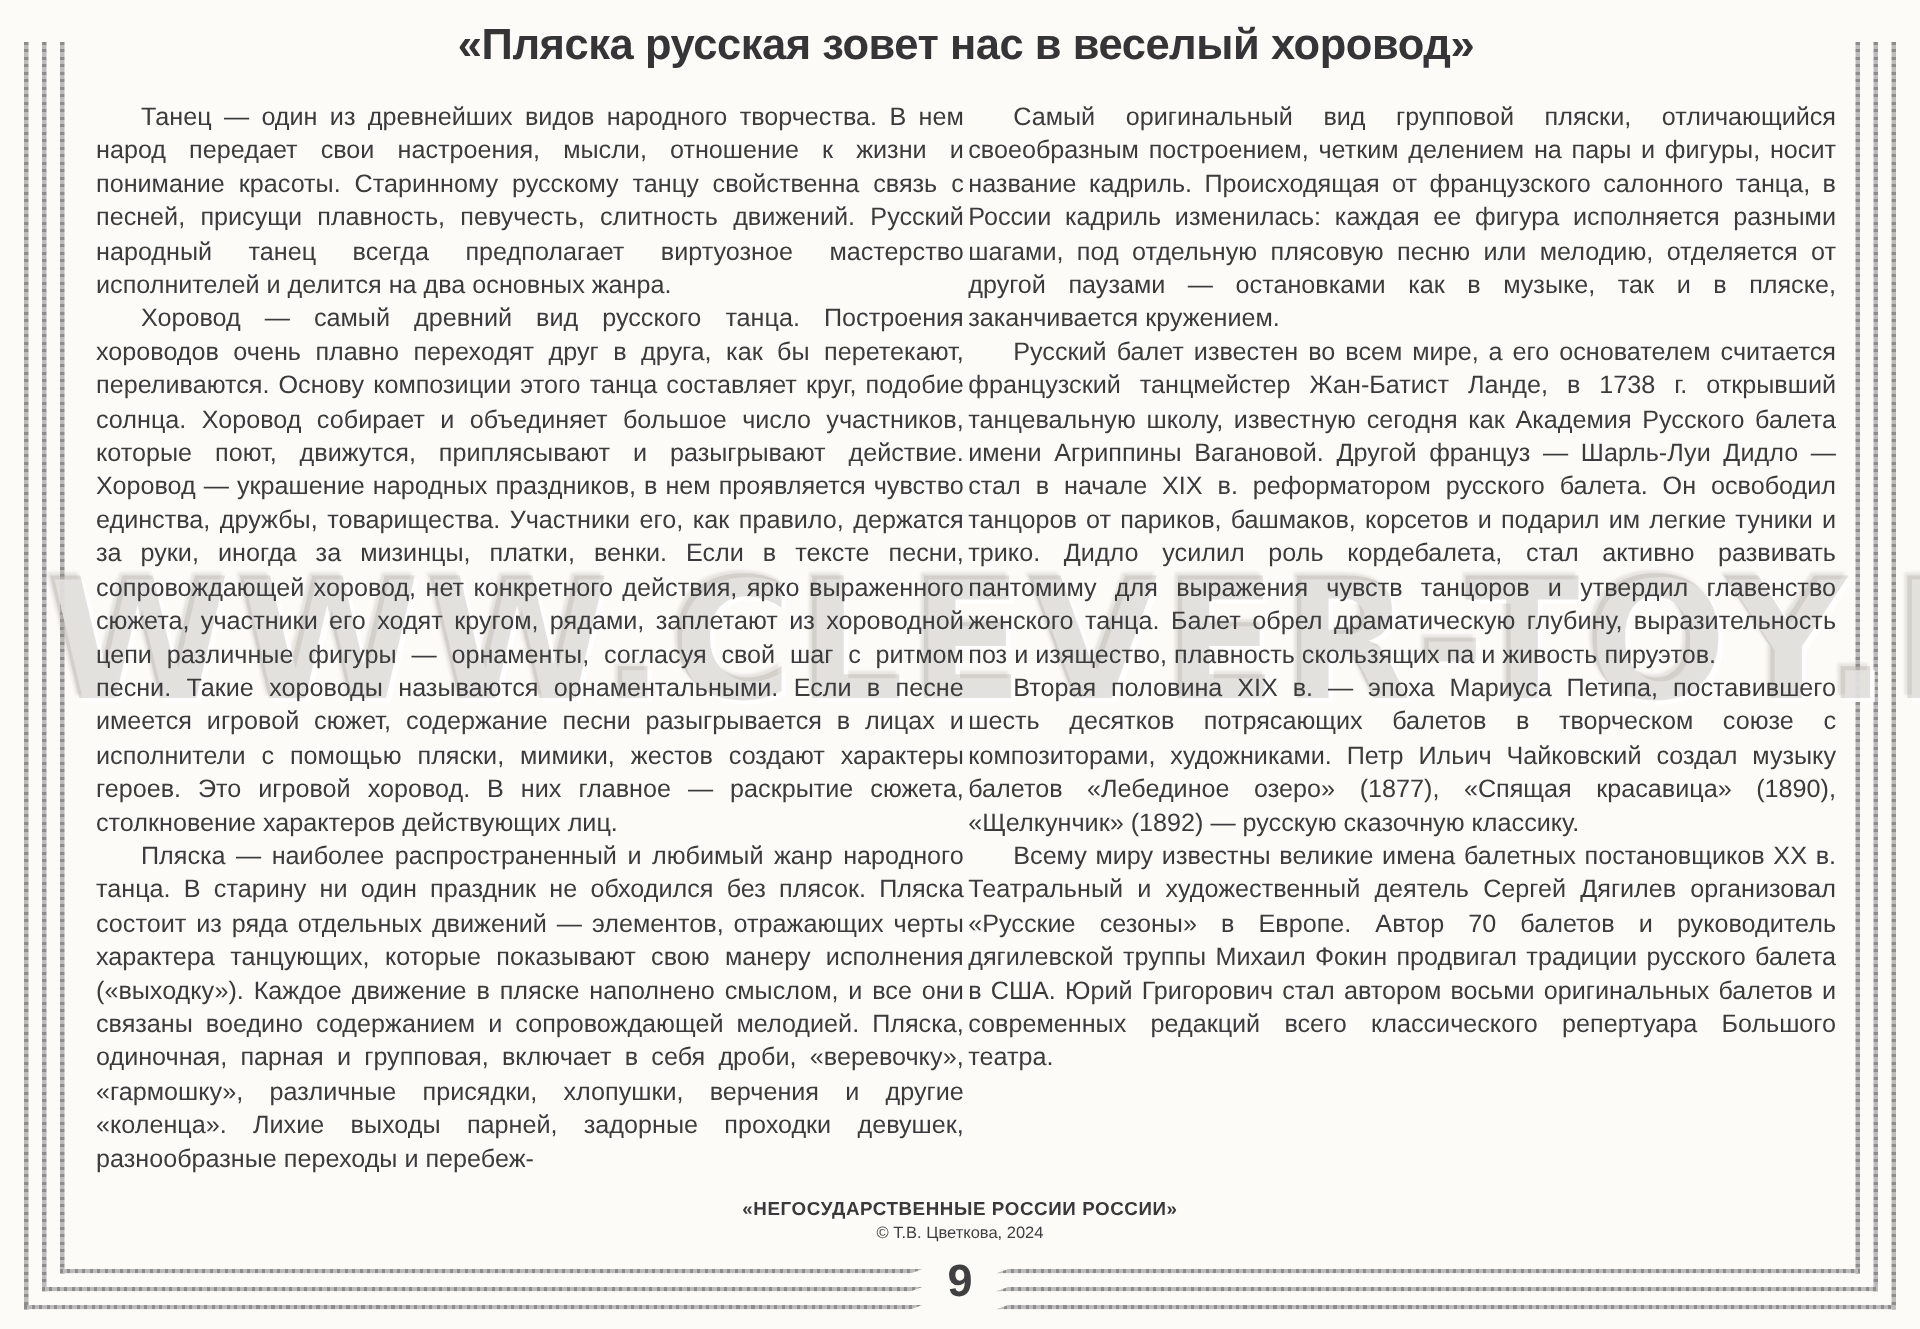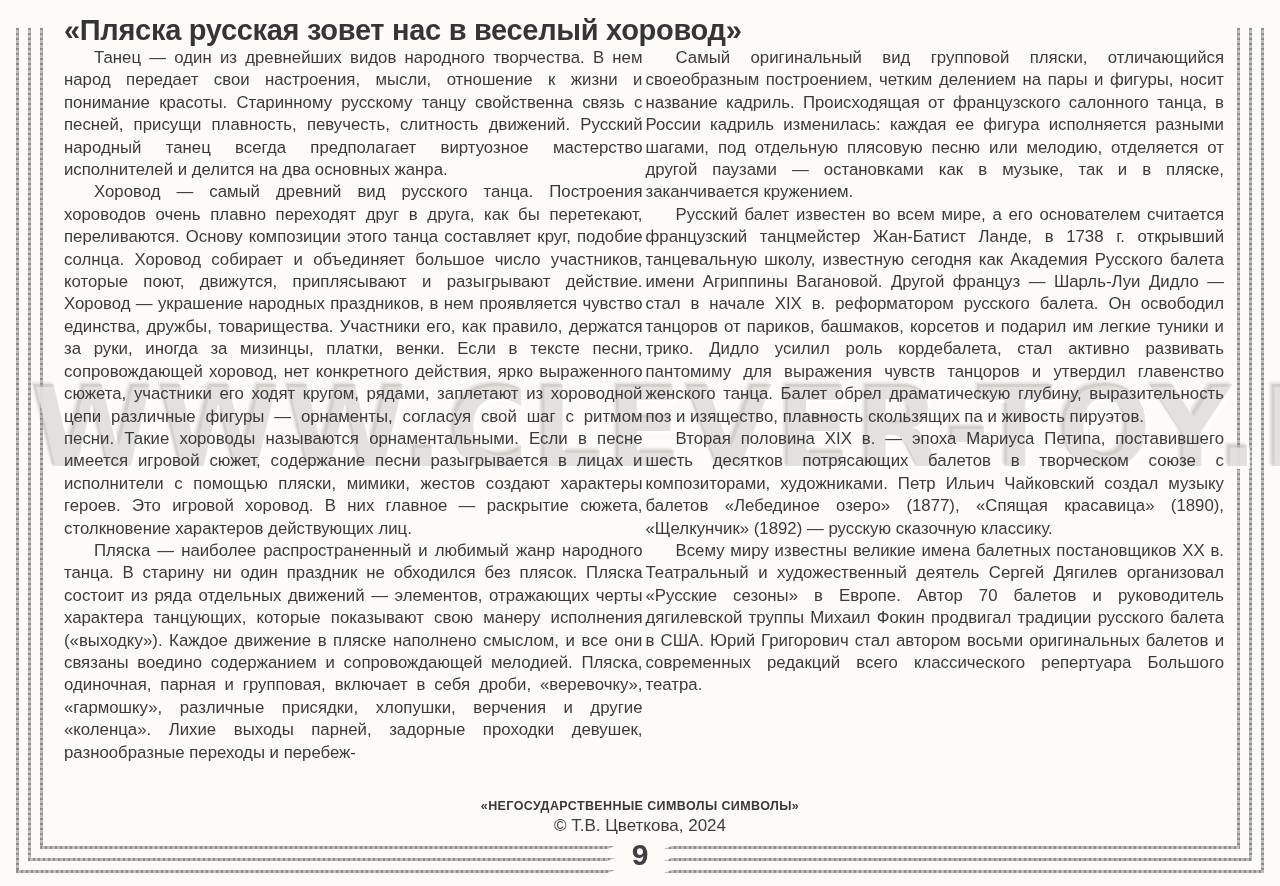--- a/index.html
+++ b/index.html
@@ -14,32 +14,32 @@
   .hseg.left{clip-path:polygon(0 0,100% 0,calc(100% - 8px) 100%,0 100%);}
   .hseg.right{clip-path:polygon(8px 0,100% 0,100% 100%,0 100%);}
 
   .watermark{position:absolute;top:362px;left:30px;right:20px;z-index:0;
     font-family:"DejaVu Sans",sans-serif;font-weight:bold;font-size:112px;
     text-align:center;letter-spacing:3px;white-space:nowrap;
     color:rgba(176,170,163,0.34);
     text-shadow:3px 3px 0 rgba(255,255,255,0.9),-2px -2px 2px rgba(150,144,138,0.22);}
 
   .content{position:absolute;left:64px;right:56px;top:14px;z-index:1;}
-  .title{margin:0;font-size:29px;font-weight:bold;color:#353537;
+  .title{margin:0;text-align:center;font-size:29px;font-weight:bold;color:#353537;
          letter-spacing:-0.3px;}
-  .columns{display:flex;gap:3px;}
+  .columns{display:flex;gap:3px;margin-top:20px;}
   .col{flex:1;min-width:0;}
   .para{margin:0;font-size:16.8px;line-height:22.4px;color:#3b3b3d;
         text-align:justify;text-indent:30px;}
   .para.noindent{text-indent:0;}
   .it{}
 
   .footer{position:absolute;left:0;right:0;top:799px;text-align:center;z-index:1;}
   .footer-title{font-size:12.5px;font-weight:bold;color:#39393b;letter-spacing:0.4px;}
-  .footer-copy{font-size:17px;color:#3e3e40;margin-top:3px;}
+  .footer-copy{font-size:11px;color:#3e3e40;margin-top:3px;}
 
   .pagenum{position:absolute;left:0;right:0;top:838px;text-align:center;z-index:2;
            font-size:30px;font-weight:bold;color:#404042;}
 </style>
 </head>
 <body>
 
 <div class="page">
 
   <div>
@@ -74,19 +74,19 @@
       <div class="col">
         <p class="para"><span>Самый оригинальный вид групповой пляски, отличающийся своеобразным построением, четким делением на пары и фигуры, носит название </span><span class="it">кадриль</span><span>. Происходящая от французского салонного танца, в России кадриль изменилась: каждая ее фигура исполняется разными шагами, под отдельную плясовую песню или мелодию, отделяется от другой паузами — остановками как в музыке, так и в пляске, заканчивается кружением.</span></p>
         <p class="para"><span>Русский </span><span class="it">балет</span><span> известен во всем мире, а его основателем считается французский танцмейстер Жан-Батист Ланде, в 1738 г. открывший танцевальную школу, известную сегодня как Академия Русского балета имени Агриппины Вагановой. Другой француз — Шарль-Луи Дидло — стал в начале XIX в. реформатором русского балета. Он освободил танцоров от париков, башмаков, корсетов и подарил им легкие туники и трико. Дидло усилил роль кордебалета, стал активно развивать пантомиму для выражения чувств танцоров и утвердил главенство женского танца. Балет обрел драматическую глубину, выразительность поз и изящество, плавность скользящих па и живость пируэтов.</span></p>
         <p class="para"><span>Вторая половина XIX в. — эпоха Мариуса Петипа, поставившего шесть десятков потрясающих балетов в творческом союзе с композиторами, художниками. Петр Ильич Чайковский создал музыку балетов «Лебединое озеро» (1877), «Спящая красавица» (1890), «Щелкунчик» (1892) — русскую сказочную классику.</span></p>
         <p class="para"><span>Всему миру известны великие имена балетных постановщиков XX в. Театральный и художественный деятель Сергей Дягилев организовал «Русские сезоны» в Европе. Автор 70 балетов и руководитель дягилевской труппы Михаил Фокин продвигал традиции русского балета в США. Юрий Григорович стал автором восьми оригинальных балетов и современных редакций всего классического репертуара Большого театра.</span></p>
       </div>
     </div>
   </div>
 
   <div class="footer">
-    <div class="footer-title">«НЕГОСУДАРСТВЕННЫЕ СИМВОЛЫ СИМВОЛЫ»</div>
+    <div class="footer-title">«НЕГОСУДАРСТВЕННЫЕ РОССИИ РОССИИ»</div>
     <div class="footer-copy">© Т.В. Цветкова, 2024</div>
   </div>
 
   <div class="pagenum">9</div>
 
 </div>
 
 </body></html>

